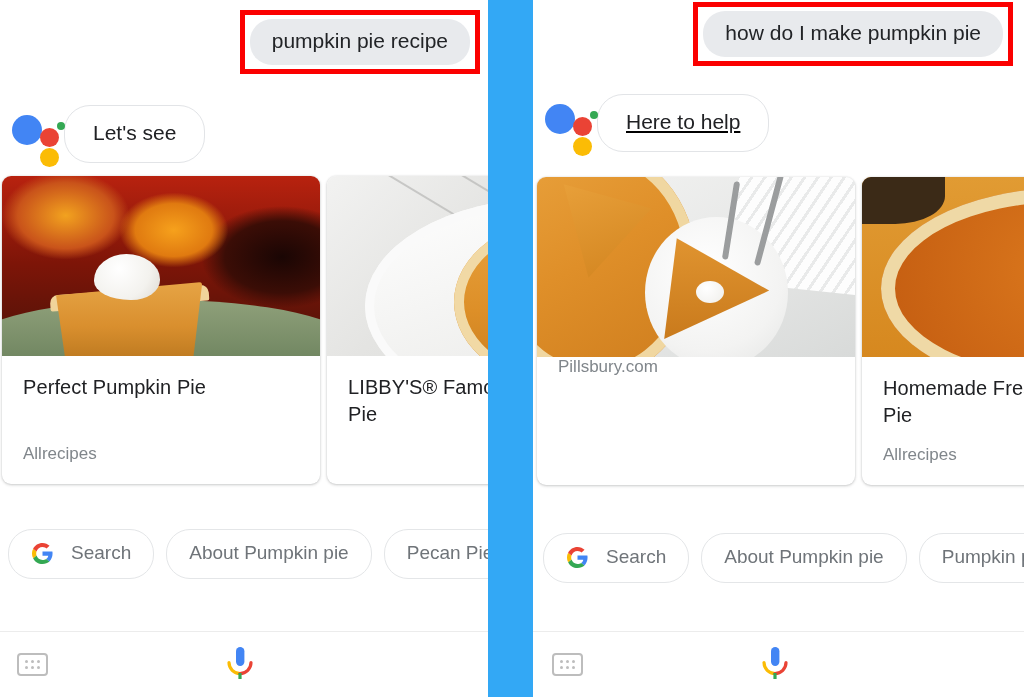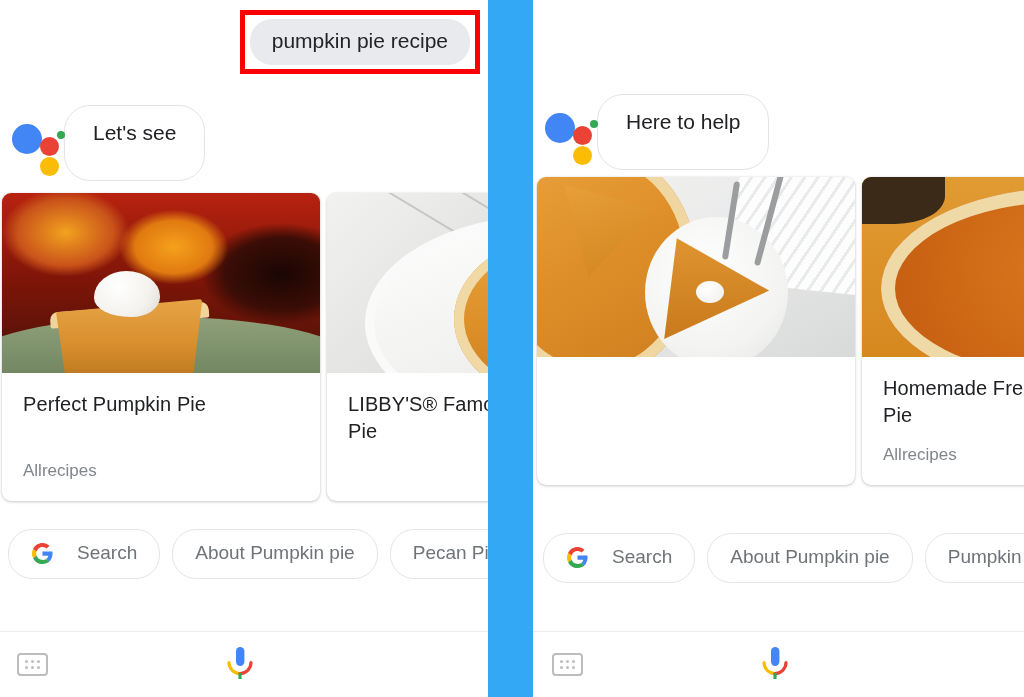--- a/index.html
+++ b/index.html
@@ -42,21 +42,21 @@
   .dot-red    { width: 19px; height: 19px; background: #ea4335; left: 28px; top: 20px; }
   .dot-yellow { width: 19px; height: 19px; background: #fbbc05; left: 28px; top: 40px; }
   .dot-green  { width: 8px;  height: 8px;  background: #34a853; left: 45px; top: 14px; }
   .reply-chip {
     border: 1px solid #e2e4e7;
     border-radius: 26px;
     background: #fff;
     color: #202124;
     font-size: 21px;
     line-height: 28px;
-    padding: 13px 28px 33px 28px;
+    padding: 13px 28px 15px 28px;
     white-space: nowrap;
   }
 
   
   .cards { position: absolute; display: flex; gap: 7px; }
   .card {
     width: 318px; flex: none;
     background: #ffffff;
     border-radius: 9px;
     box-shadow: 0 1px 3px rgba(60,64,67,.26), 0 0 2px rgba(60,64,67,.13);
@@ -172,21 +172,21 @@
   .chips { position: absolute; display: flex; gap: 12px; }
   .chip {
     border: 1px solid #e4e6e8;
     border-radius: 24px;
     background: #fff;
     color: #6f7479;
     font-size: 19px;
     line-height: 24px;
     padding: 11px 22px 13px 22px;
     white-space: nowrap;
-    display: flex; align-items: center; gap: 23px;
+    display: flex; align-items: center; gap: 17px;
     flex: none;
   }
   .g-logo { width: 23px; height: 23px; flex: none; display: block; }
 
   
   .bottombar {
     position: absolute; left: 0; bottom: 0; height: 66px;
     border-top: 1px solid #ececec;
     display: flex; align-items: center; background: #fff;
   }
@@ -214,21 +214,21 @@
     <div class="reply-row" style="left:12px; top:105px;">
       <div class="assistant-logo">
         <i class="dot-blue"></i>
           <i class="dot-red"></i>
           <i class="dot-yellow"></i>
           <i class="dot-green"></i>
       </div>
       <div class="reply-chip">Let's see</div>
     </div>
 
-    <div class="cards" style="left:2px; top:193px;">
+    <div class="cards" style="left:2px; top:176px;">
       <div class="card">
         <div class="card-img img-a">
           <div class="plate"></div>
             <div class="crust"></div>
           <div class="slice"></div>
             <div class="cream"></div>
         </div>
         <div class="card-body">
           <div class="card-title">Perfect Pumpkin Pie</div>
         </div>
@@ -284,22 +284,27 @@
           <rect x="13.4" y="27" width="3.2" height="6" fill="#34A853"></rect>
         </svg>
       </div>
     </div>
   </div>
 
   <div class="divider"></div>
 
   <div class="panel panel-right">
 
-
-    <div class="reply-row" style="left:12px; top:94px;">
+    <div class="query-row" style="right:11px; top:2px;">
+      <div class="redbox">
+        <div class="query-chip">how do I make pumpkin pie</div>
+      </div>
+    </div>
+
+    <div class="reply-row" style="left:12px; top:94px;text-decoration:underline;">
       <div class="assistant-logo">
         <i class="dot-blue"></i>
           <i class="dot-red"></i>
           <i class="dot-yellow"></i>
           <i class="dot-green"></i>
       </div>
       <div class="reply-chip">Here to help</div>
     </div>
 
     <div class="cards" style="left:4px; top:177px;">
@@ -307,20 +312,21 @@
         <div class="card-img img-c">
           <div class="napkin"></div>
           <div class="pie-whole"></div>
           <div class="wedge-cut"></div>
           <div class="plate2"></div>
           <div class="wedge2"></div>
           <div class="cream2"></div>
           <div class="fork" style="left:60%; top:2%;  height:44%; transform:rotate(9deg);"></div>
           <div class="fork" style="left:72%; top:-2%; height:52%; transform:rotate(15deg);"></div>
         </div>
+        <div class="card-source">Pillsbury.com</div>
       </div>
       <div class="card">
         <div class="card-img img-d">
           <div class="corner"></div>
           <div class="fill"></div>
 
         </div>
         <div class="card-body">
           <div class="card-title">Homemade Fresh Pumpkin Pie</div>
         </div>

